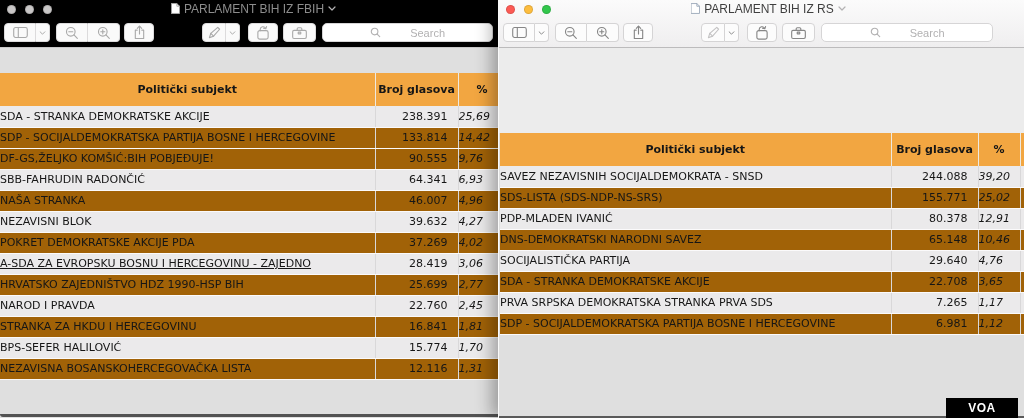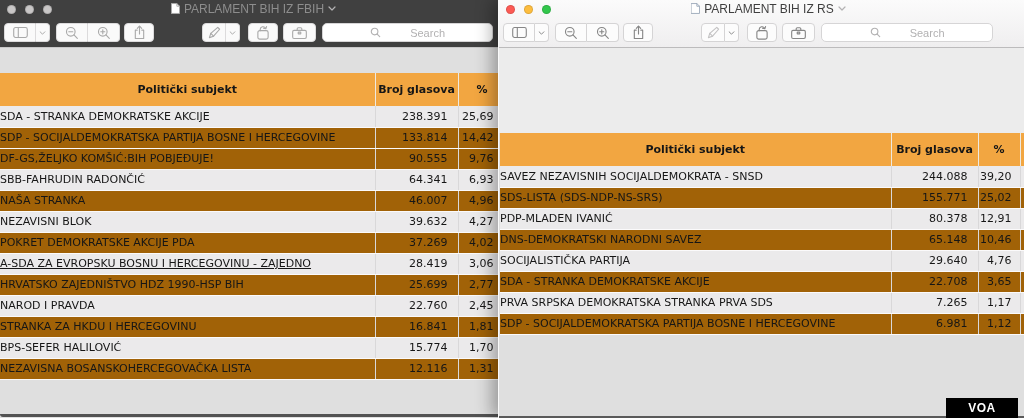--- a/index.html
+++ b/index.html
@@ -7,21 +7,21 @@
               font-family:"Liberation Sans", sans-serif; }
   .screen { position:relative; width:1024px; height:418px; overflow:hidden; }
 
   
   .window { position:absolute; top:0; height:418px; }
   .win-left  { left:0;   width:507px; z-index:1; background:#dfdfdf; }
   .win-right { left:498px; width:540px; z-index:2; background:#ececec;
                border-left:1px solid rgba(255,255,255,.75);
                box-shadow:-6px 0 16px rgba(0,0,0,.32); }
 
-  .chrome { position:relative; height:48px; background:#404040; border-bottom:1px solid #c9c8c9; }
+  .chrome { position:relative; height:48px; background:#000000; border-bottom:1px solid #c9c8c9; }
   .win-right .chrome { background:linear-gradient(#fbfbfb,#efeeef); border-bottom:1px solid #bcbbbc; }
 
   .traffic { position:absolute; top:5px; left:7px; display:flex; gap:9px; }
   .light { width:9px; height:9px; border-radius:50%; border:0.5px solid rgba(0,0,0,.12); }
   .inactive .light { background:#c9c7c7; }
   .light.red    { background:#fc5a54; }
   .light.yellow { background:#fdbd3e; }
   .light.green  { background:#32c74c; }
 
   .title-row { position:absolute; top:0; left:0; right:0; height:17px;
@@ -74,21 +74,21 @@
              border-left:1px solid #eee9e0; text-align:center; }
   thead th:first-child { border-left:none; }
   tbody td { height:21px; font-size:11px; color:#161616;
              border-bottom:1px solid #fbfafb; border-left:1px solid #d9d8d9;
              white-space:nowrap; overflow:hidden; }
   tbody td:first-child { border-left:none; }
   tr.odd  td { background:#ebeaeb; }
   tr.even td { background:#a16207; }
   .c-name { padding-left:0; }
   .c-num  { text-align:right; padding-right:10px; }
-  .c-pct  { text-align:right; padding-right:12px; }
+  .c-pct  { padding-right:12px;font-style:italic; }
   .win-right .c-pct { padding-right:8px; }
   .c-name.link { text-decoration:underline; }
 
   .bottom-edge-l { position:absolute; left:0; right:0; bottom:1px; height:3px;
                    background:#525252; border-bottom-left-radius:4px; z-index:2; }
   .bottom-edge-r { position:absolute; left:0; right:0; bottom:0; height:2px;
                    background:#5a5a5a; z-index:2; }
 
   .voa { position:absolute; right:6px; bottom:0; width:72px; height:20px; background:#000;
          color:#fff; font-size:12px; font-weight:bold; letter-spacing:.5px; z-index:5;

